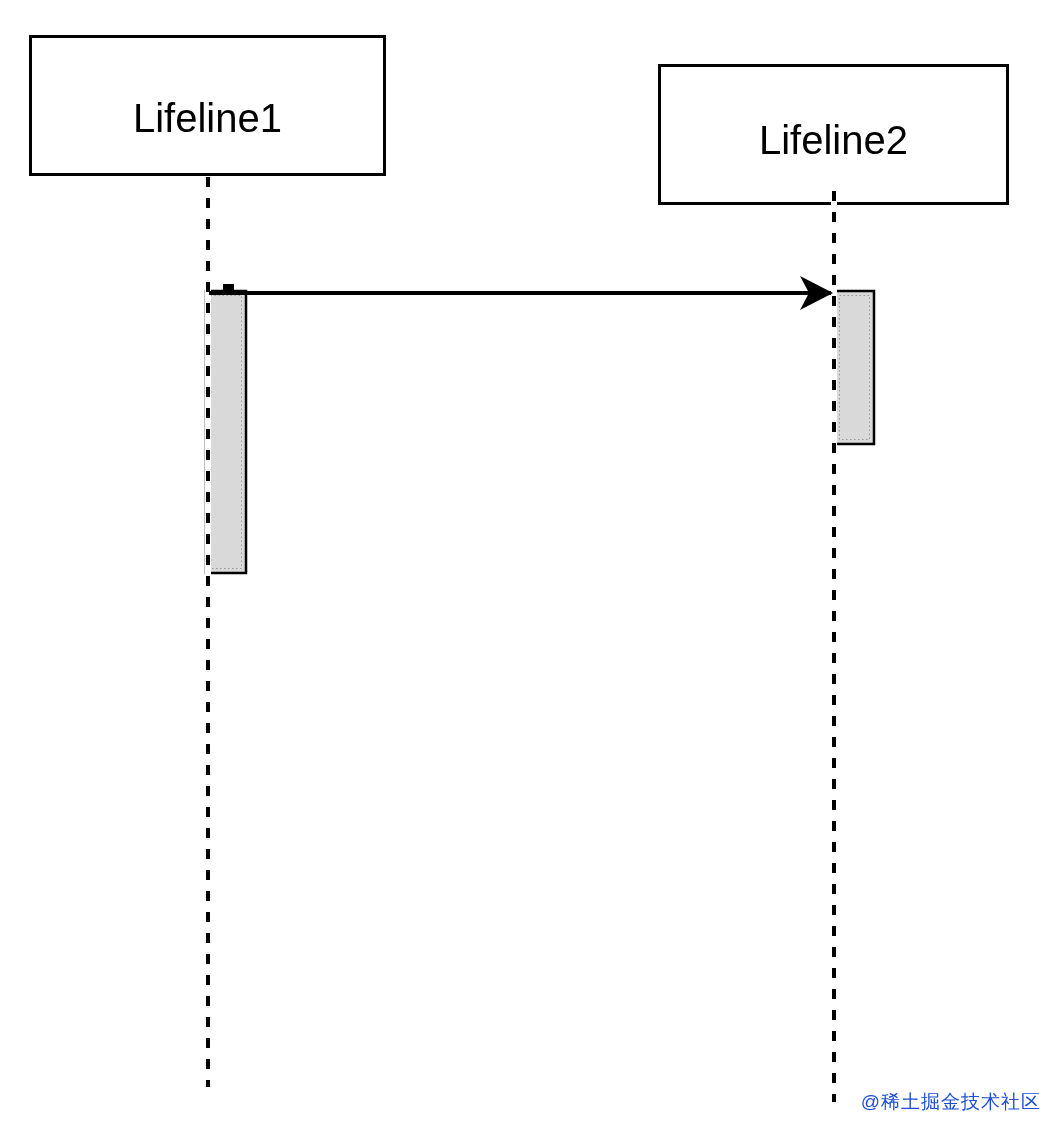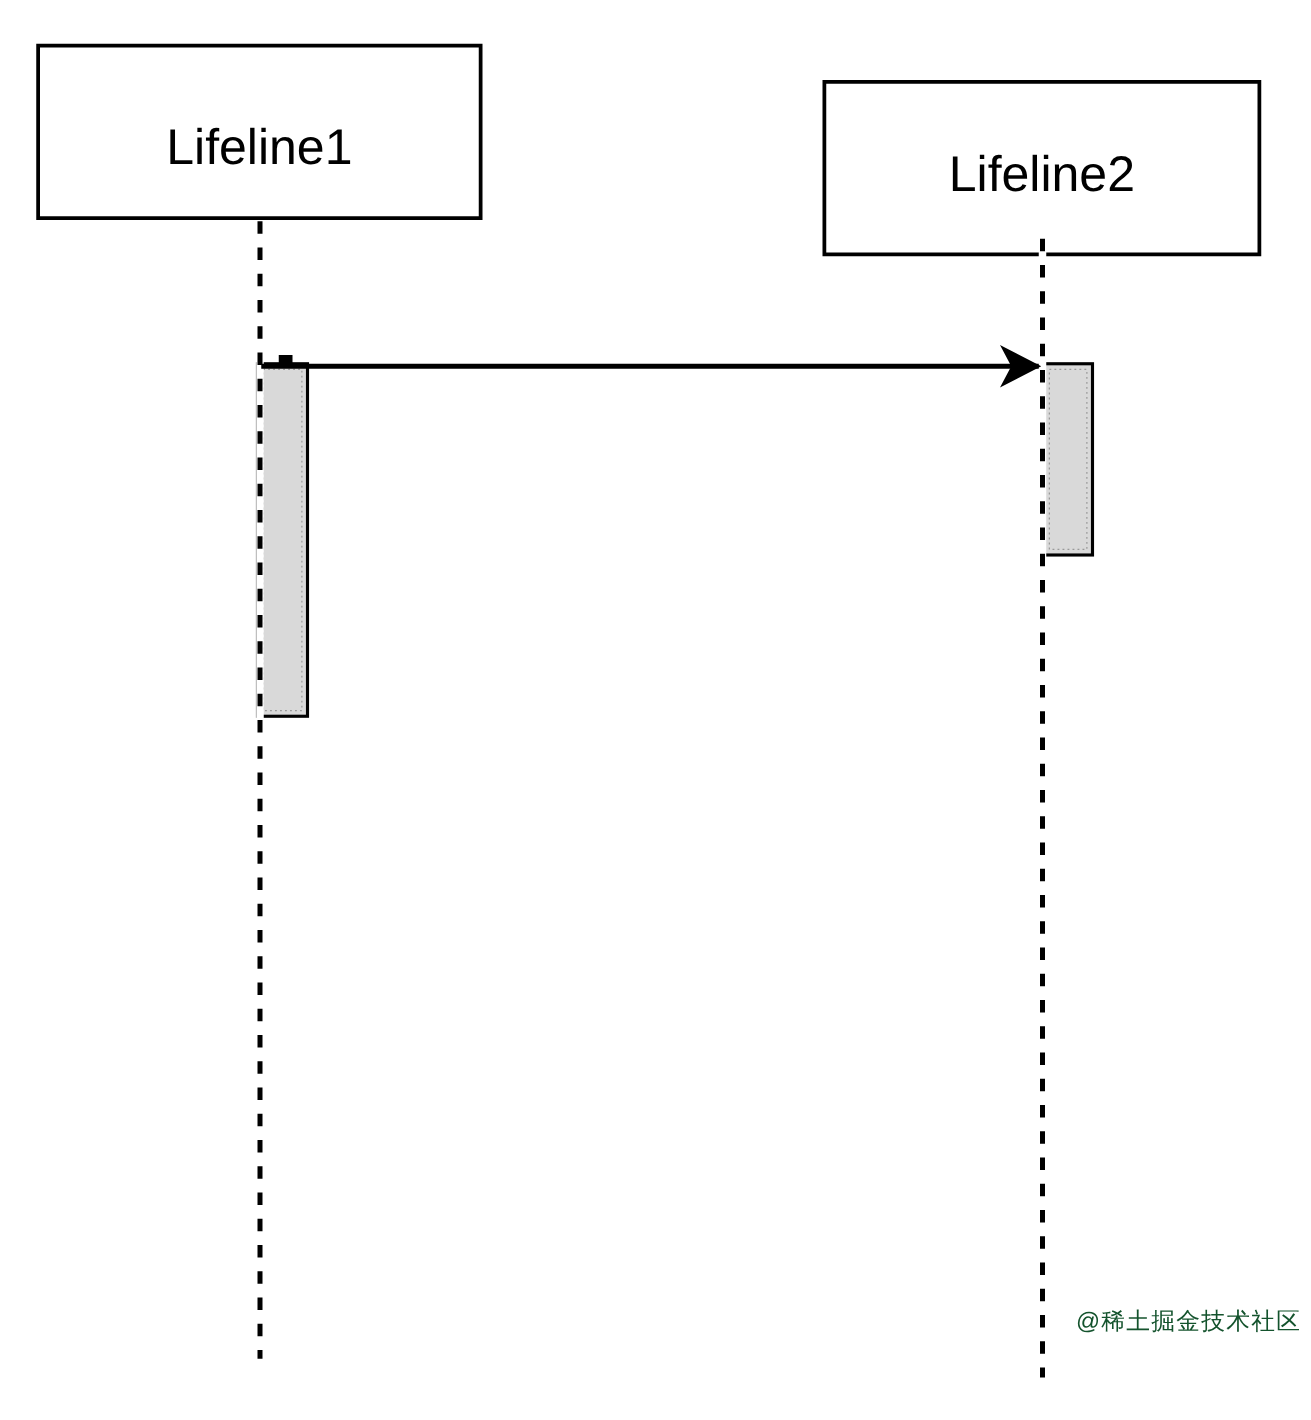--- a/index.html
+++ b/index.html
@@ -45,23 +45,23 @@
     position: absolute;
     left: 0;
     top: 0;
     width: 1049px;
     height: 1136px;
     pointer-events: none;
   }
   .watermark {
     position: absolute;
     right: 8px;
-    top: 1044px;
+    top: 1089px;
     font-size: 19px;
-    color: #14532d;
+    color: #1d4ed8;
     letter-spacing: 1px;
     white-space: nowrap;
   }
 </style>
 </head>
 <body>
 
 <div class="canvas">
 
   <div class="lifeline-head head-1">

